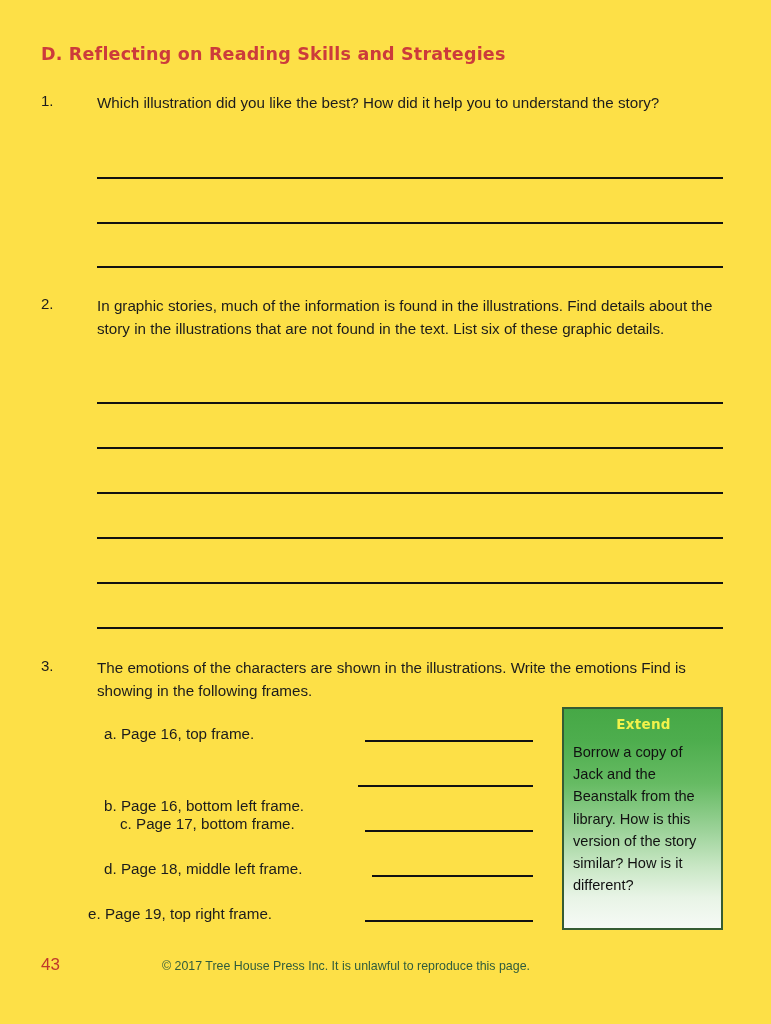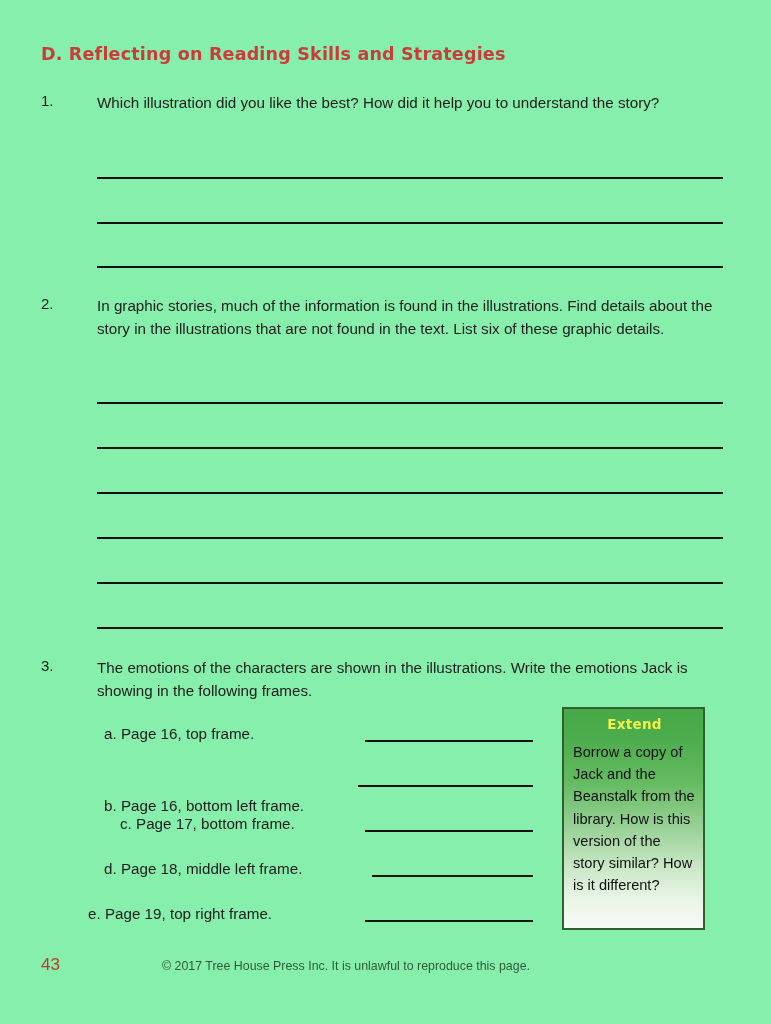--- a/index.html
+++ b/index.html
@@ -4,21 +4,21 @@
 <style>
   html, body {
     margin: 0;
     padding: 0;
     background: #ffffff;
   }
   .page {
     position: relative;
     width: 771px;
     height: 1024px;
-    background: #86efac;
+    background: #fde047;
     font-family: "Liberation Sans", sans-serif;
     overflow: hidden;
   }
 
   
   .section-heading {
     position: absolute;
     left: 41px;
     top: 44px;
     font-family: "DejaVu Sans", sans-serif;
@@ -58,21 +58,21 @@
     color: #1c1c1c;
     white-space: nowrap;
     font-family: "Liberation Sans", sans-serif;
   }
 
   
   .extend-box {
     position: absolute;
     left: 562px;
     top: 707px;
-    width: 143px;
+    width: 161px;
     height: 223px;
     box-sizing: border-box;
     border: 2px solid #355c33;
     background: linear-gradient(to bottom,
                 #46a846 0%,
                 #4dad4d 14%,
                 #66bb63 34%,
                 #9bd298 55%,
                 #c9e7c5 72%,
                 #e8f4e6 86%,
@@ -133,21 +133,21 @@
   <div class="q-text" style="left:97px; top:294px; width:620px;">In graphic stories, much of the information is found in the illustrations. Find details about the story in the illustrations that are not found in the text. List six of these graphic details.</div>
 
   <div class="rule" style="left:97px; top:402px; width:626px;"></div>
   <div class="rule" style="left:97px; top:447px; width:626px;"></div>
   <div class="rule" style="left:97px; top:492px; width:626px;"></div>
   <div class="rule" style="left:97px; top:537px; width:626px;"></div>
   <div class="rule" style="left:97px; top:582px; width:626px;"></div>
   <div class="rule" style="left:97px; top:627px; width:626px;"></div>
 
   <div class="q-num" style="left:41px; top:657px;">3.</div>
-  <div class="q-text" style="left:97px; top:656px; width:610px;">The emotions of the characters are shown in the illustrations. Write the emotions Jack is showing in the following frames.</div>
+  <div class="q-text" style="left:97px; top:656px; width:610px;">The emotions of the characters are shown in the illustrations. Write the emotions Find is showing in the following frames.</div>
 
   <div class="sub-item" style="left:104px; top:725px;">a.  Page 16, top frame.</div>
   <div class="rule" style="left:365px; top:740px; width:168px;"></div>
 
   <div class="sub-item" style="left:104px; top:797px;">b.  Page 16, bottom left frame.</div>
   <div class="rule" style="left:358px; top:785px; width:175px;"></div>
 
   <div class="sub-item" style="left:120px; top:815px;">c.  Page 17, bottom frame.</div>
   <div class="rule" style="left:365px; top:830px; width:168px;"></div>
 

